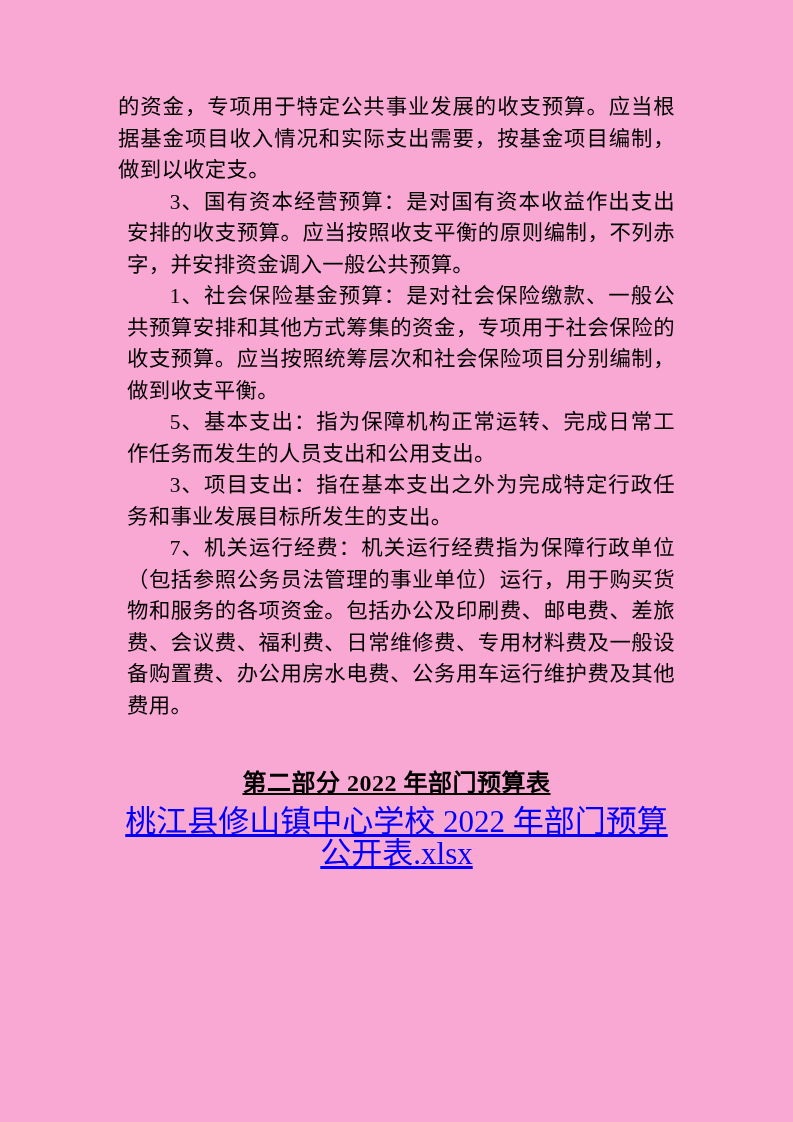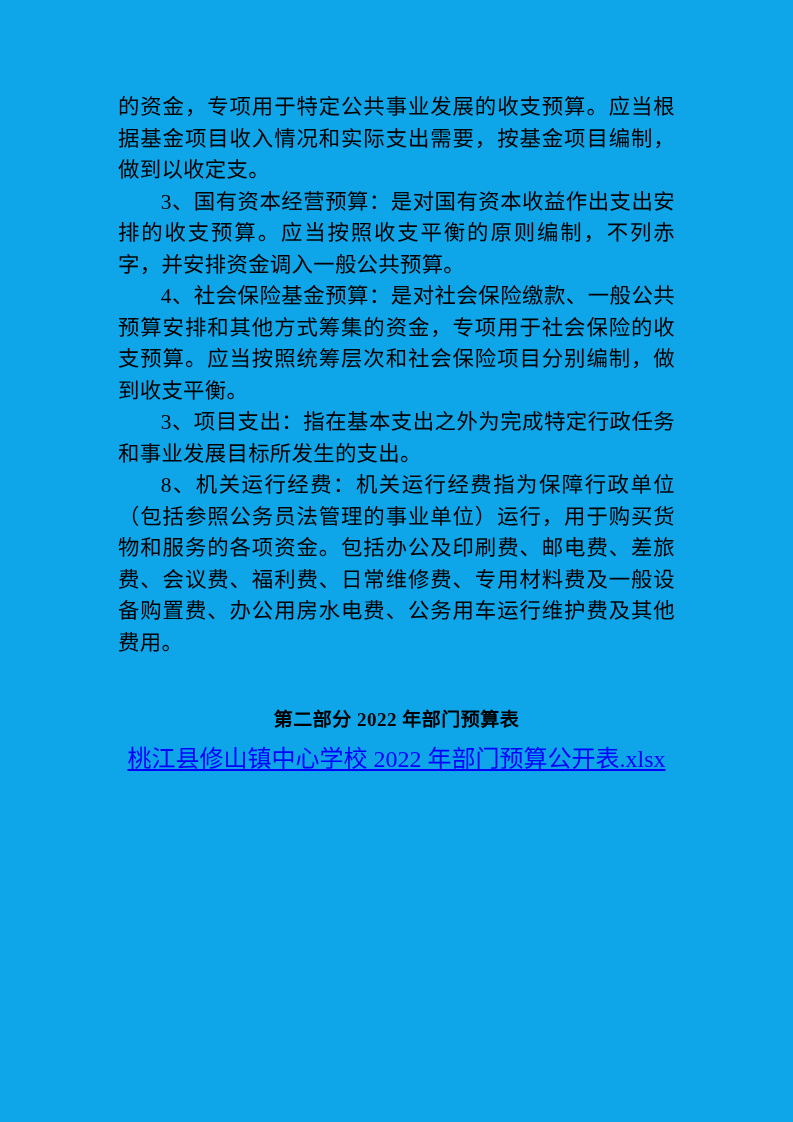--- a/index.html
+++ b/index.html
@@ -4,21 +4,21 @@
 <style>
   html, body {
     margin: 0;
     padding: 0;
     background: #ffffff;
   }
   .page {
     position: relative;
     width: 793px;
     height: 1122px;
-    background: #0ea5e9;
+    background: #f9a8d4;
     overflow: hidden;
     font-family: "Liberation Serif", "DejaVu Serif", serif;
     color: #000000;
   }
   .content {
     position: absolute;
     top: 92px;
     left: 118px;
     width: 557px;
   }
@@ -26,59 +26,62 @@
     margin: 0;
     font-size: 21.4px;
     line-height: 31.5px;
     text-align: justify;
     text-justify: inter-ideograph;
     word-break: break-all;
     letter-spacing: 0.3px;
   }
   .body-text p.indent {
     text-indent: 2em;
+    margin-left: 9px;
   }
   .section-heading {
     margin: 44px 0 0 0;
-    font-size: 19px;
+    font-size: 24px;
     line-height: 34px;
     font-weight: bold;
     text-align: center;
     letter-spacing: 0.5px;
+    text-decoration: underline;
   }
   .link-line {
     margin: 6px 0 0 0;
-    font-size: 24px;
+    font-size: 31px;
     line-height: 32px;
     text-align: center;
   }
   .link-line a {
     text-decoration: underline;
     cursor: pointer;
   }
 </style>
 </head>
 <body>
 
 <div class="page">
   <div class="content">
 
     <div class="body-text">
 
         <p>的资金，专项用于特定公共事业发展的收支预算。应当根据基金项目收入情况和实际支出需要，按基金项目编制，做到以收定支。</p>
 
         <p class="indent">3、国有资本经营预算：是对国有资本收益作出支出安排的收支预算。应当按照收支平衡的原则编制，不列赤字，并安排资金调入一般公共预算。</p>
 
-        <p class="indent">4、社会保险基金预算：是对社会保险缴款、一般公共预算安排和其他方式筹集的资金，专项用于社会保险的收支预算。应当按照统筹层次和社会保险项目分别编制，做到收支平衡。</p>
+        <p class="indent">1、社会保险基金预算：是对社会保险缴款、一般公共预算安排和其他方式筹集的资金，专项用于社会保险的收支预算。应当按照统筹层次和社会保险项目分别编制，做到收支平衡。</p>
 
+        <p class="indent">5、基本支出：指为保障机构正常运转、完成日常工作任务而发生的人员支出和公用支出。</p>
 
         <p class="indent">3、项目支出：指在基本支出之外为完成特定行政任务和事业发展目标所发生的支出。</p>
 
 
-        <p class="indent">8、机关运行经费：机关运行经费指为保障行政单位（包括参照公务员法管理的事业单位）运行，用于购买货物和服务的各项资金。包括办公及印刷费、邮电费、差旅费、会议费、福利费、日常维修费、专用材料费及一般设备购置费、办公用房水电费、公务用车运行维护费及其他费用。</p>
+        <p class="indent">7、机关运行经费：机关运行经费指为保障行政单位（包括参照公务员法管理的事业单位）运行，用于购买货物和服务的各项资金。包括办公及印刷费、邮电费、差旅费、会议费、福利费、日常维修费、专用材料费及一般设备购置费、办公用房水电费、公务用车运行维护费及其他费用。</p>
       </div>
 
     <h2 class="section-heading">第二部分 2022 年部门预算表</h2>
 
     <p class="link-line">
       <a title="桃江县修山镇中心学校 2022 年部门预算公开表.xlsx" style="color: rgb(0, 0, 255);">桃江县修山镇中心学校 2022 年部门预算公开表.xlsx</a>
     </p>
 
   </div>
 </div>

